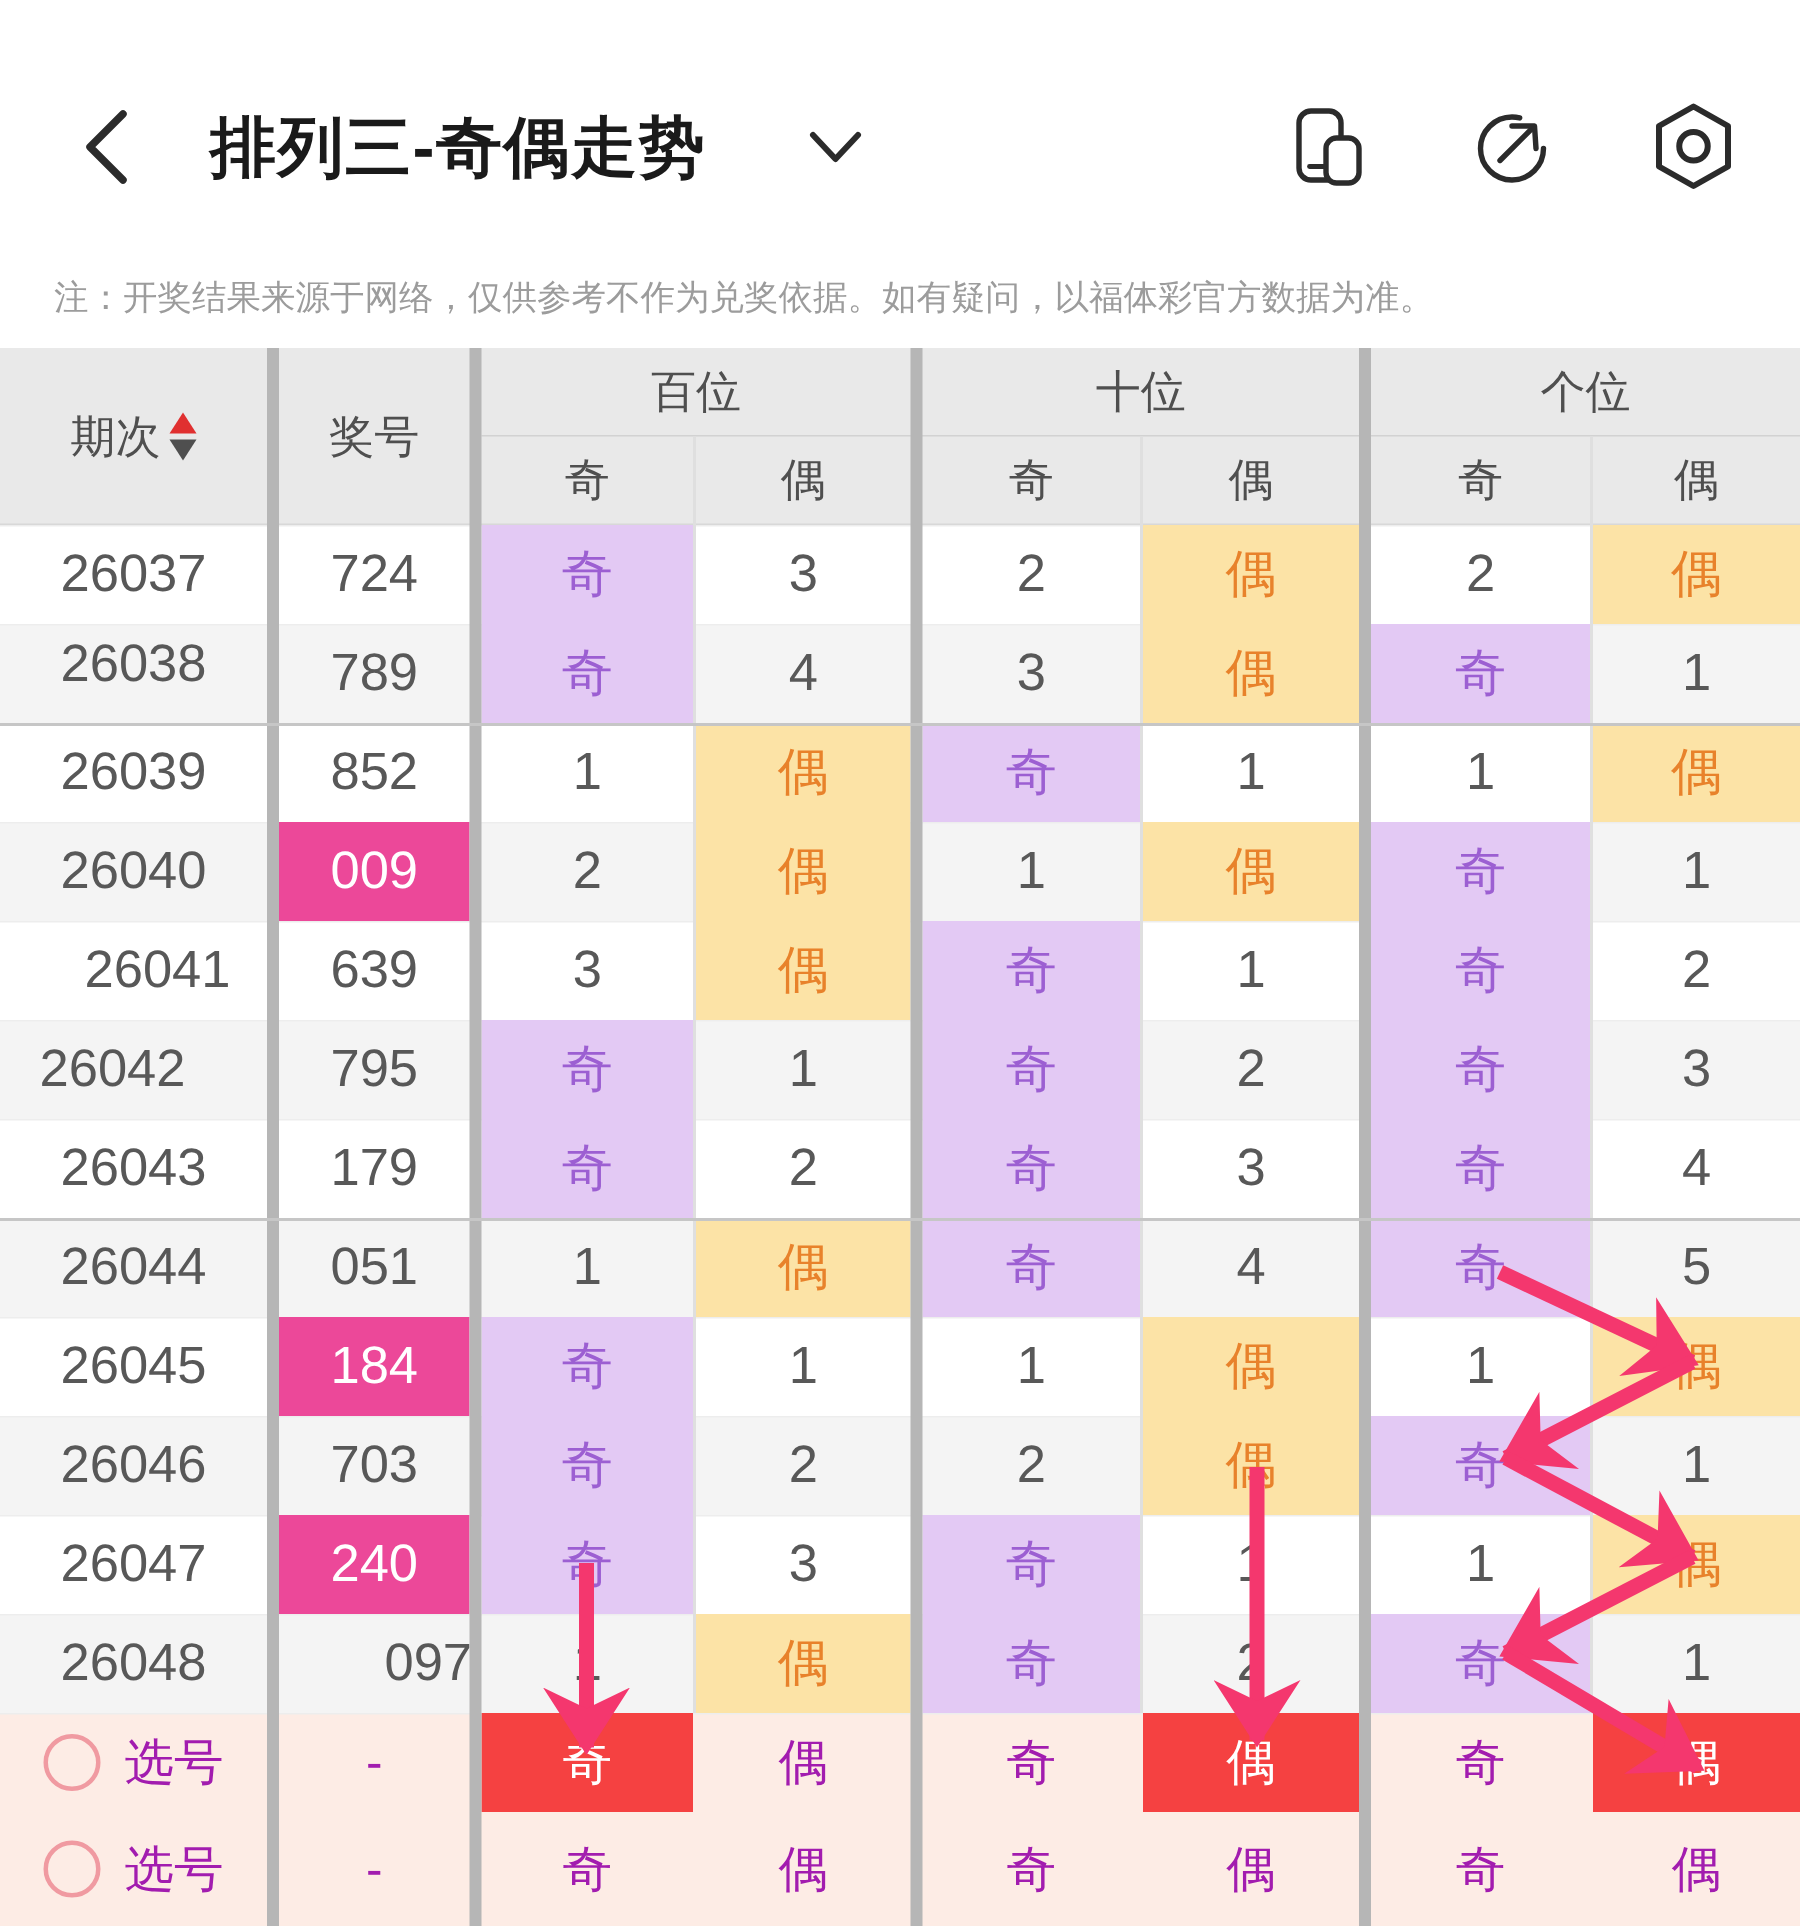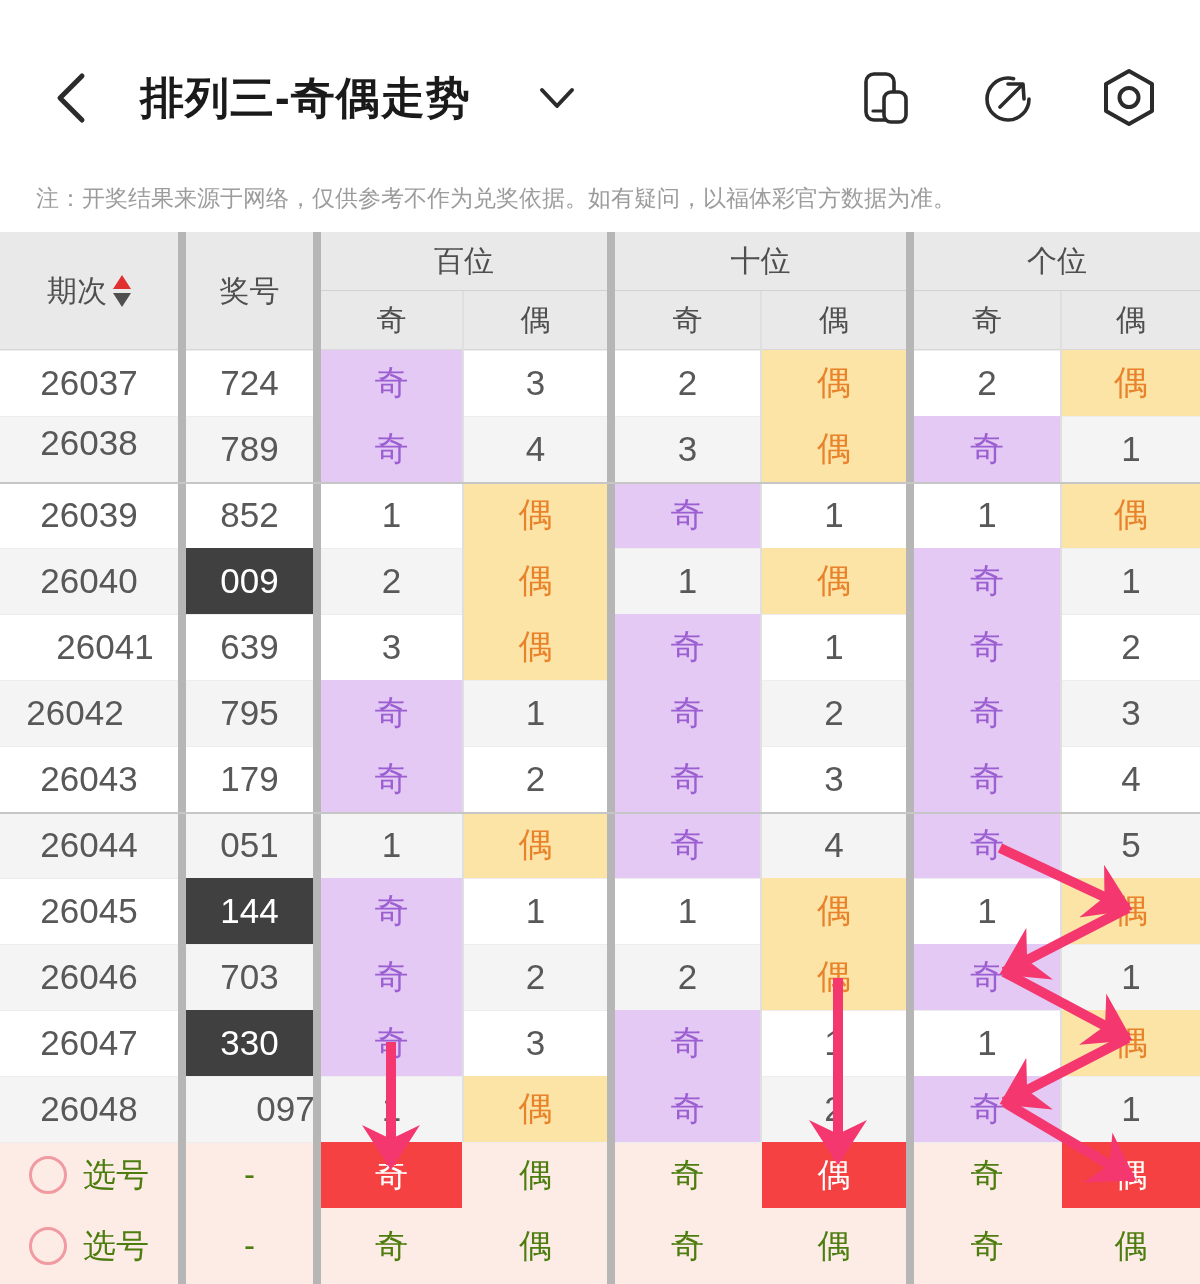--- a/index.html
+++ b/index.html
@@ -14,24 +14,24 @@
   
   #trend-table{left:0;top:232px;width:1200px;height:1052px;background:#fff;}
   .hdr-bg{background:#e9e9e9;}
   .cell{position:absolute;display:flex;align-items:center;justify-content:center;}
   .hdr-txt{font-size:30px;color:#4f4f4f;}
   .num{font-size:35px;color:#585858;}
   .odd-cell{background:#e3c9f4;}
   .odd-txt{font-size:34px;color:#9c5fd2;font-weight:500;}
   .even-cell{background:#fce3a6;}
   .even-txt{font-size:34px;color:#e8822b;font-weight:500;}
-  .green-cell{background:#404040;}
+  .green-cell{background:#ec4899;}
   .green-txt{color:#ffffff;font-size:35px;}
   .sel-bg{background:#fdece5;}
-  .sel-txt{font-size:33px;color:#4d7c0f;}
+  .sel-txt{font-size:33px;color:#a21caf;}
   .sel-red{background:#f54141;}
   .sel-red-txt{font-size:33px;color:#ffffff;}
   .divider{background:#b6b6b6;}
   .subline{background:#dfdfdf;}
   .hairline{background:#ededed;}
   .groupline{background:#c6c6c6;}
   .radio-circle{width:38px;height:38px;border:3px solid #f09aa1;border-radius:50%;
                 box-sizing:border-box;margin-right:16px;}
   .sort-wrap{display:inline-flex;flex-direction:column;margin-left:6px;}
   .tri-up{width:0;height:0;border-left:9px solid transparent;border-right:9px solid transparent;
@@ -321,21 +321,21 @@
     <div class="cell odd-cell" style="left: 914px; top: 580px; width: 146px; height: 66px; z-index: 1;">
       <span class="odd-txt">奇</span>
     </div>
     <div class="cell " style="left: 1062px; top: 580px; width: 138px; height: 66px; z-index: 1;">
       <span class="num">5</span>
     </div>
     <div class="cell " style="left: 0px; top: 646px; width: 178px; height: 66px; z-index: 1;">
       <span class="num">26045</span>
     </div>
     <div class="cell green-cell" style="left: 186px; top: 646px; width: 127px; height: 66px; z-index: 1;">
-      <span class="green-txt">144</span>
+      <span class="green-txt">184</span>
     </div>
     <div class="cell odd-cell" style="left: 321px; top: 646px; width: 141px; height: 66px; z-index: 1;">
       <span class="odd-txt">奇</span>
     </div>
     <div class="cell " style="left: 464px; top: 646px; width: 143px; height: 66px; z-index: 1;">
       <span class="num">1</span>
     </div>
     <div class="cell " style="left: 615px; top: 646px; width: 145px; height: 66px; z-index: 1;">
       <span class="num">1</span>
     </div>
@@ -369,21 +369,21 @@
     <div class="cell odd-cell" style="left: 914px; top: 712px; width: 146px; height: 66px; z-index: 1;">
       <span class="odd-txt">奇</span>
     </div>
     <div class="cell " style="left: 1062px; top: 712px; width: 138px; height: 66px; z-index: 1;">
       <span class="num">1</span>
     </div>
     <div class="cell " style="left: 0px; top: 778px; width: 178px; height: 66px; z-index: 1;">
       <span class="num">26047</span>
     </div>
     <div class="cell green-cell" style="left: 186px; top: 778px; width: 127px; height: 66px; z-index: 1;">
-      <span class="green-txt">330</span>
+      <span class="green-txt">240</span>
     </div>
     <div class="cell odd-cell" style="left: 321px; top: 778px; width: 141px; height: 66px; z-index: 1;">
       <span class="odd-txt">奇</span>
     </div>
     <div class="cell " style="left: 464px; top: 778px; width: 143px; height: 66px; z-index: 1;">
       <span class="num">3</span>
     </div>
     <div class="cell odd-cell" style="left: 615px; top: 778px; width: 145px; height: 66px; z-index: 1;">
       <span class="odd-txt">奇</span>
     </div>

